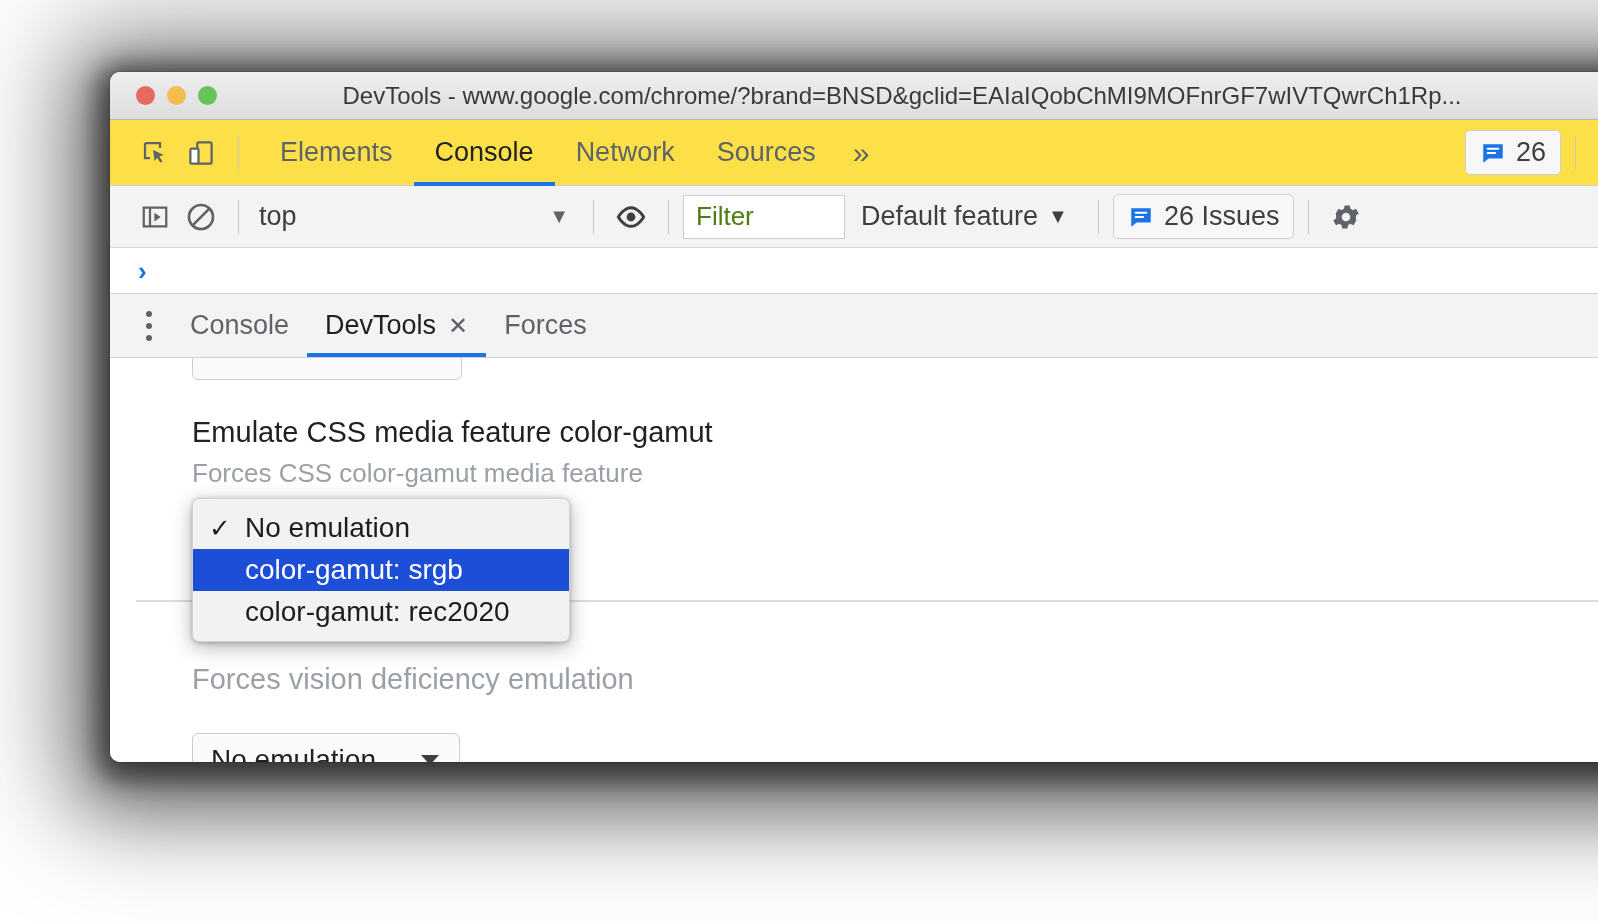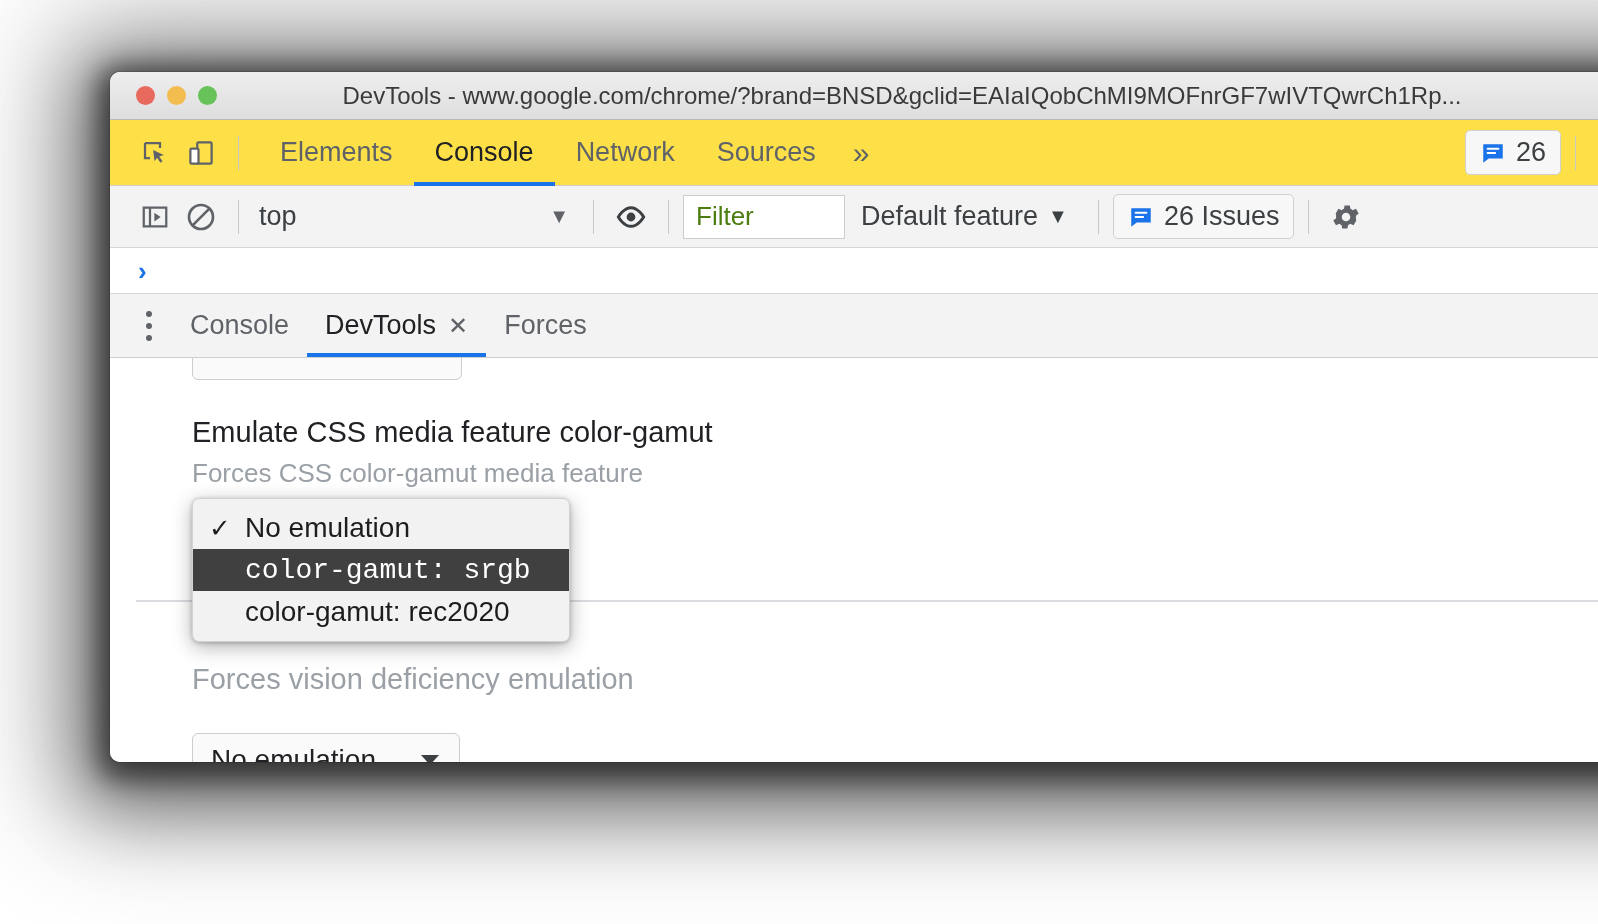--- a/index.html
+++ b/index.html
@@ -355,23 +355,22 @@
     box-sizing: border-box;
   }
   .menu-item .check {
     width: 30px;
     font-size: 26px;
     color: #1d1d1f;
     flex: 0 0 30px;
   }
   .menu-item .mtext { padding-left: 6px; }
   .menu-item.selected {
-    background: #404040;
+    background: #1d4ed8;
     color: #ffffff;
-    font-family: Liberation Mono, monospace;
   }
   .menu-item.selected .check { color: #ffffff; }
 </style>
 </head>
 <body>
 
 <div id="root">
 
   <div class="window">
 

